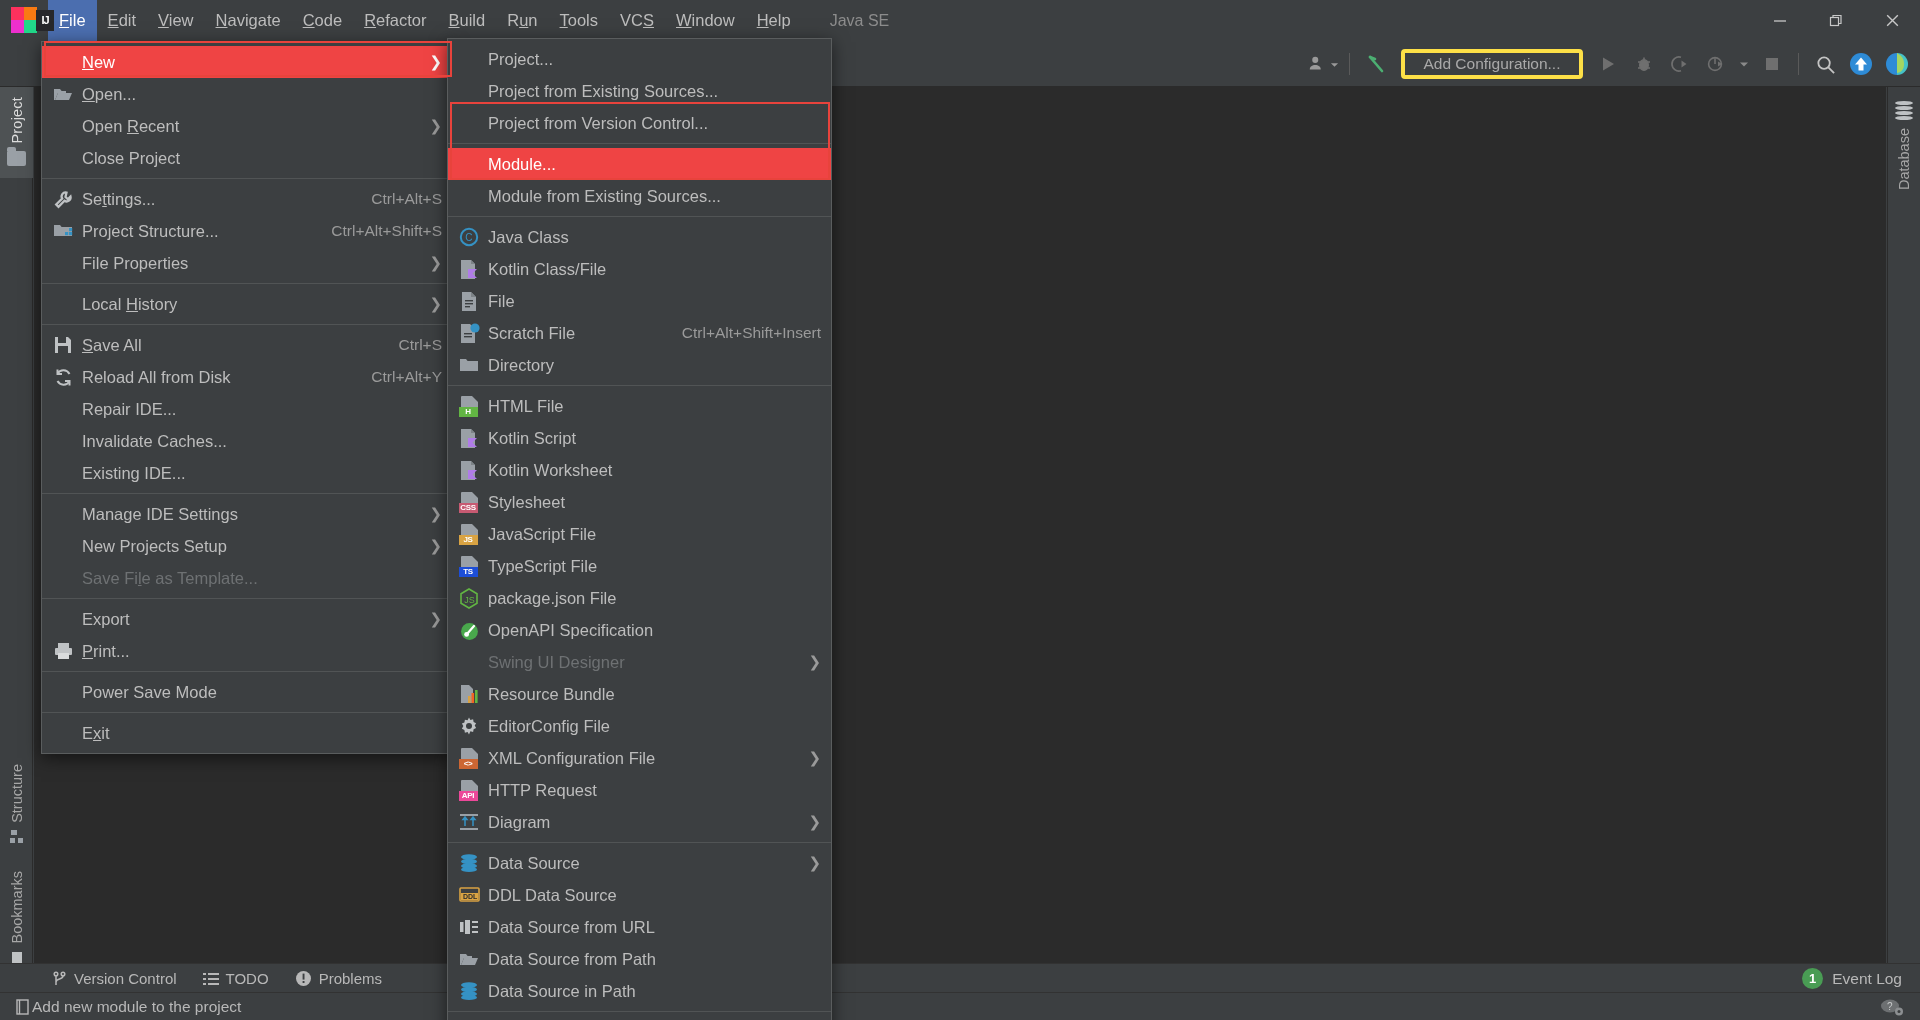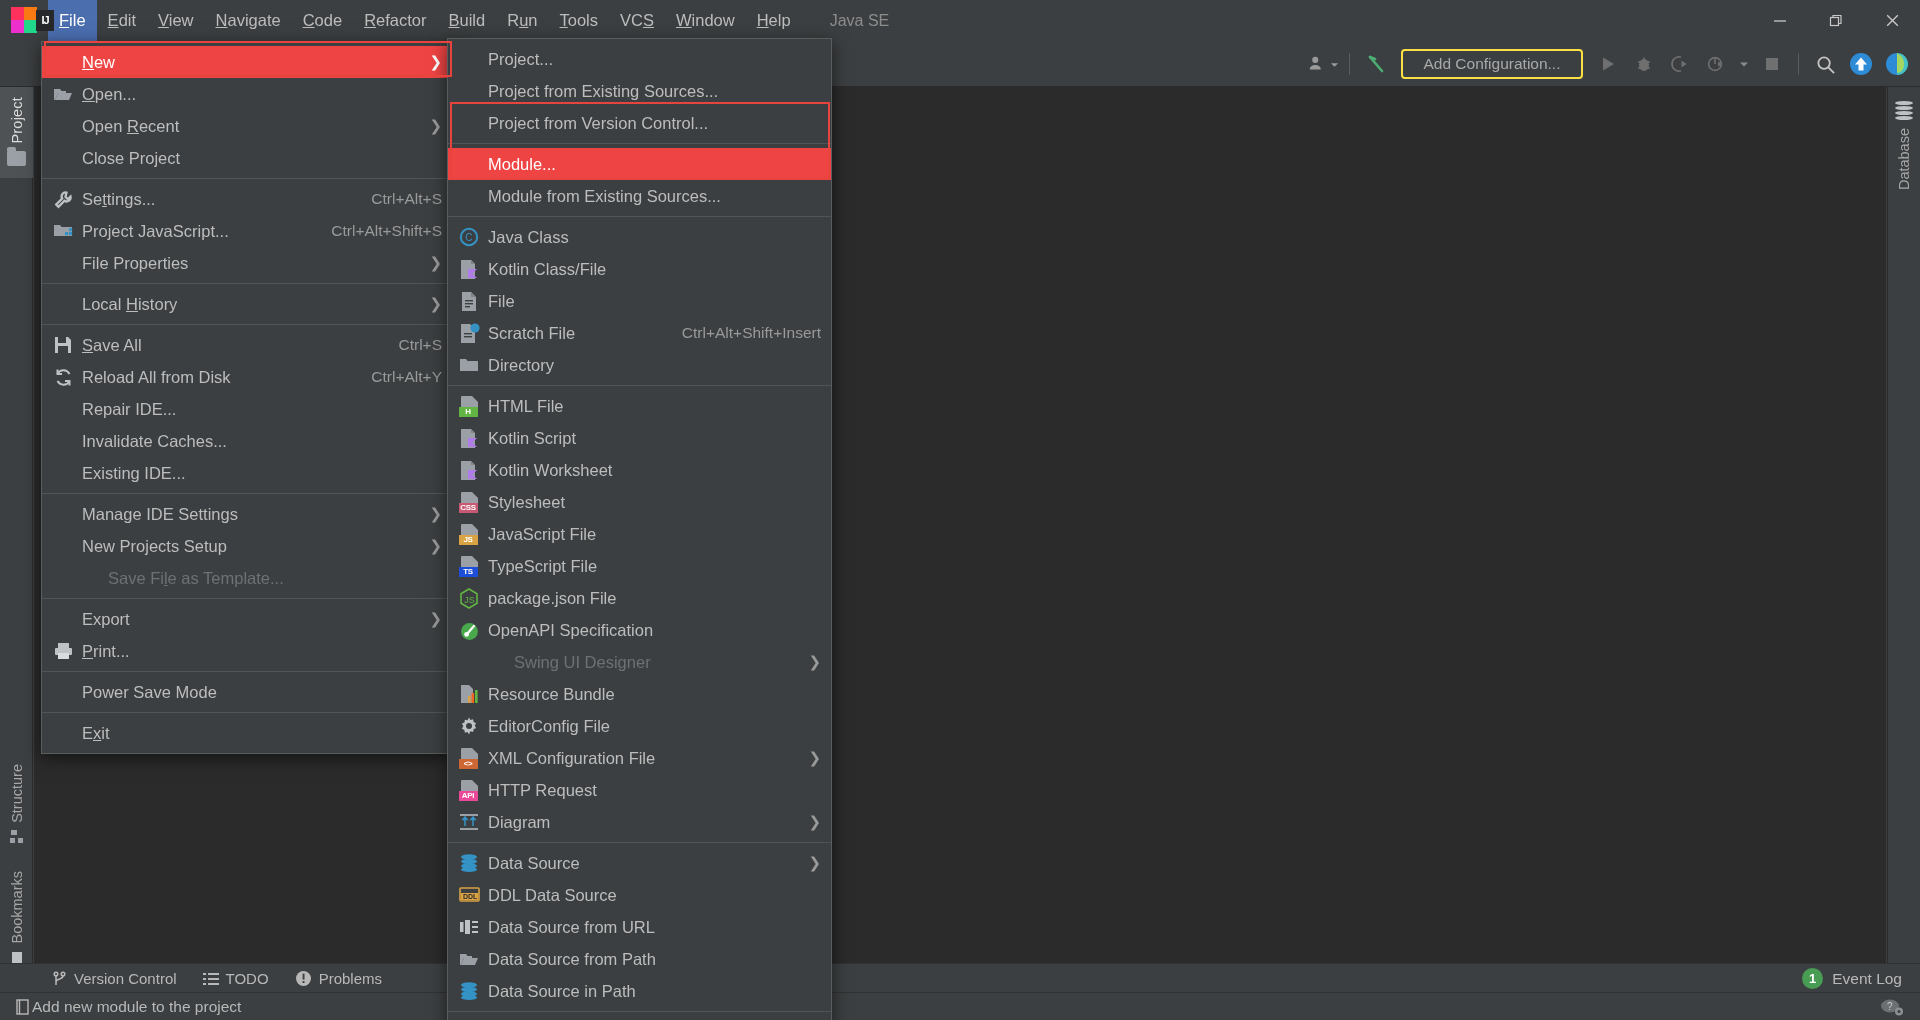--- a/index.html
+++ b/index.html
@@ -58,21 +58,21 @@
   .toolbar-right {
     position: absolute; right: 6px; top: 0; height: 46px;
     display: flex; align-items: center; gap: 2px;
   }
   .tb-btn {
     width: 34px; height: 34px; display: flex; align-items: center; justify-content: center;
     color: #9a9a9a;
   }
   .tb-sep { width: 1px; height: 22px; background: #5a5a5a; margin: 0 7px; }
   .add-config {
-    height: 30px; min-width: 182px; border: 2px solid #fde047; border-radius: 4px;
+    height: 30px; min-width: 182px; border: 4px solid #fde047; border-radius: 4px;
     color: #a9a9a9; font-size: 15.5px; display: flex; align-items: center;
     justify-content: center; padding: 0 12px; margin: 0 6px;
   }
 
   
   .left-rail {
     position: absolute; left: 0; top: 87px; width: 33px; height: 888px;
     background: #3c3f41; border-right: 1px solid #2b2b2b;
   }
   .rail-top { position: absolute; top: 0; left: 0; width: 33px; }
@@ -151,21 +151,21 @@
     padding: 4px 0; z-index: 50;
   }
   #file-menu { left: 41px; top: 41px; width: 412px; }
   #new-submenu { left: 447px; top: 38px; width: 385px; }
 
   .mi {
     height: 32px; display: flex; align-items: center; position: relative;
     padding: 0 10px 0 8px; font-size: 16.5px; color: #bdbdbd; white-space: nowrap;
   }
   .mi.sel { background: #ef4444; color: #ffffff; }
-  .mi.disabled { color: #6e7173; margin-left: 26px; }
+  .mi.disabled { color: #6e7173; }
   .mi .ic {
     width: 26px; height: 22px; flex: none; display: flex; align-items: center;
     justify-content: center; margin-right: 6px;
   }
   .mi .lbl { flex: 1; }
   .mi .lbl u { text-decoration: underline; }
   .mi .short { color: #9a9a9a; font-size: 15.5px; margin-left: 22px; }
   .mi .arrow { margin-left: 14px; color: #9a9a9a; font-size: 15px; }
   .mi.sel .arrow { color: #ffffff; }
   .msep { height: 1px; background: #515455; margin: 4px 0; }
@@ -475,21 +475,21 @@
       </div>
       <div class="mi">
         <span class="ic">
           <svg width="20" height="17" viewBox="0 0 20 17">
             <path d="M1 2h6l1.6 2H19v9H1z" fill="#9aa0a6"></path>
             <rect x="12" y="9" width="3.2" height="3.2" fill="#3592c4"></rect>
             <rect x="16" y="9" width="3.2" height="3.2" fill="#3592c4"></rect>
             <rect x="16" y="5" width="3.2" height="3.2" fill="#3592c4"></rect>
           </svg>
         </span>
-        <span class="lbl">Project JavaScript...</span>
+        <span class="lbl">Project Structure...</span>
         <span class="short">Ctrl+Alt+Shift+S</span>
       </div>
       <div class="mi">
         <span class="ic"></span>
         <span class="lbl">File Properties</span>
         <span class="arrow">❯</span>
       </div>
       <div class="msep"></div>
       <div class="mi">
         <span class="ic"></span>

